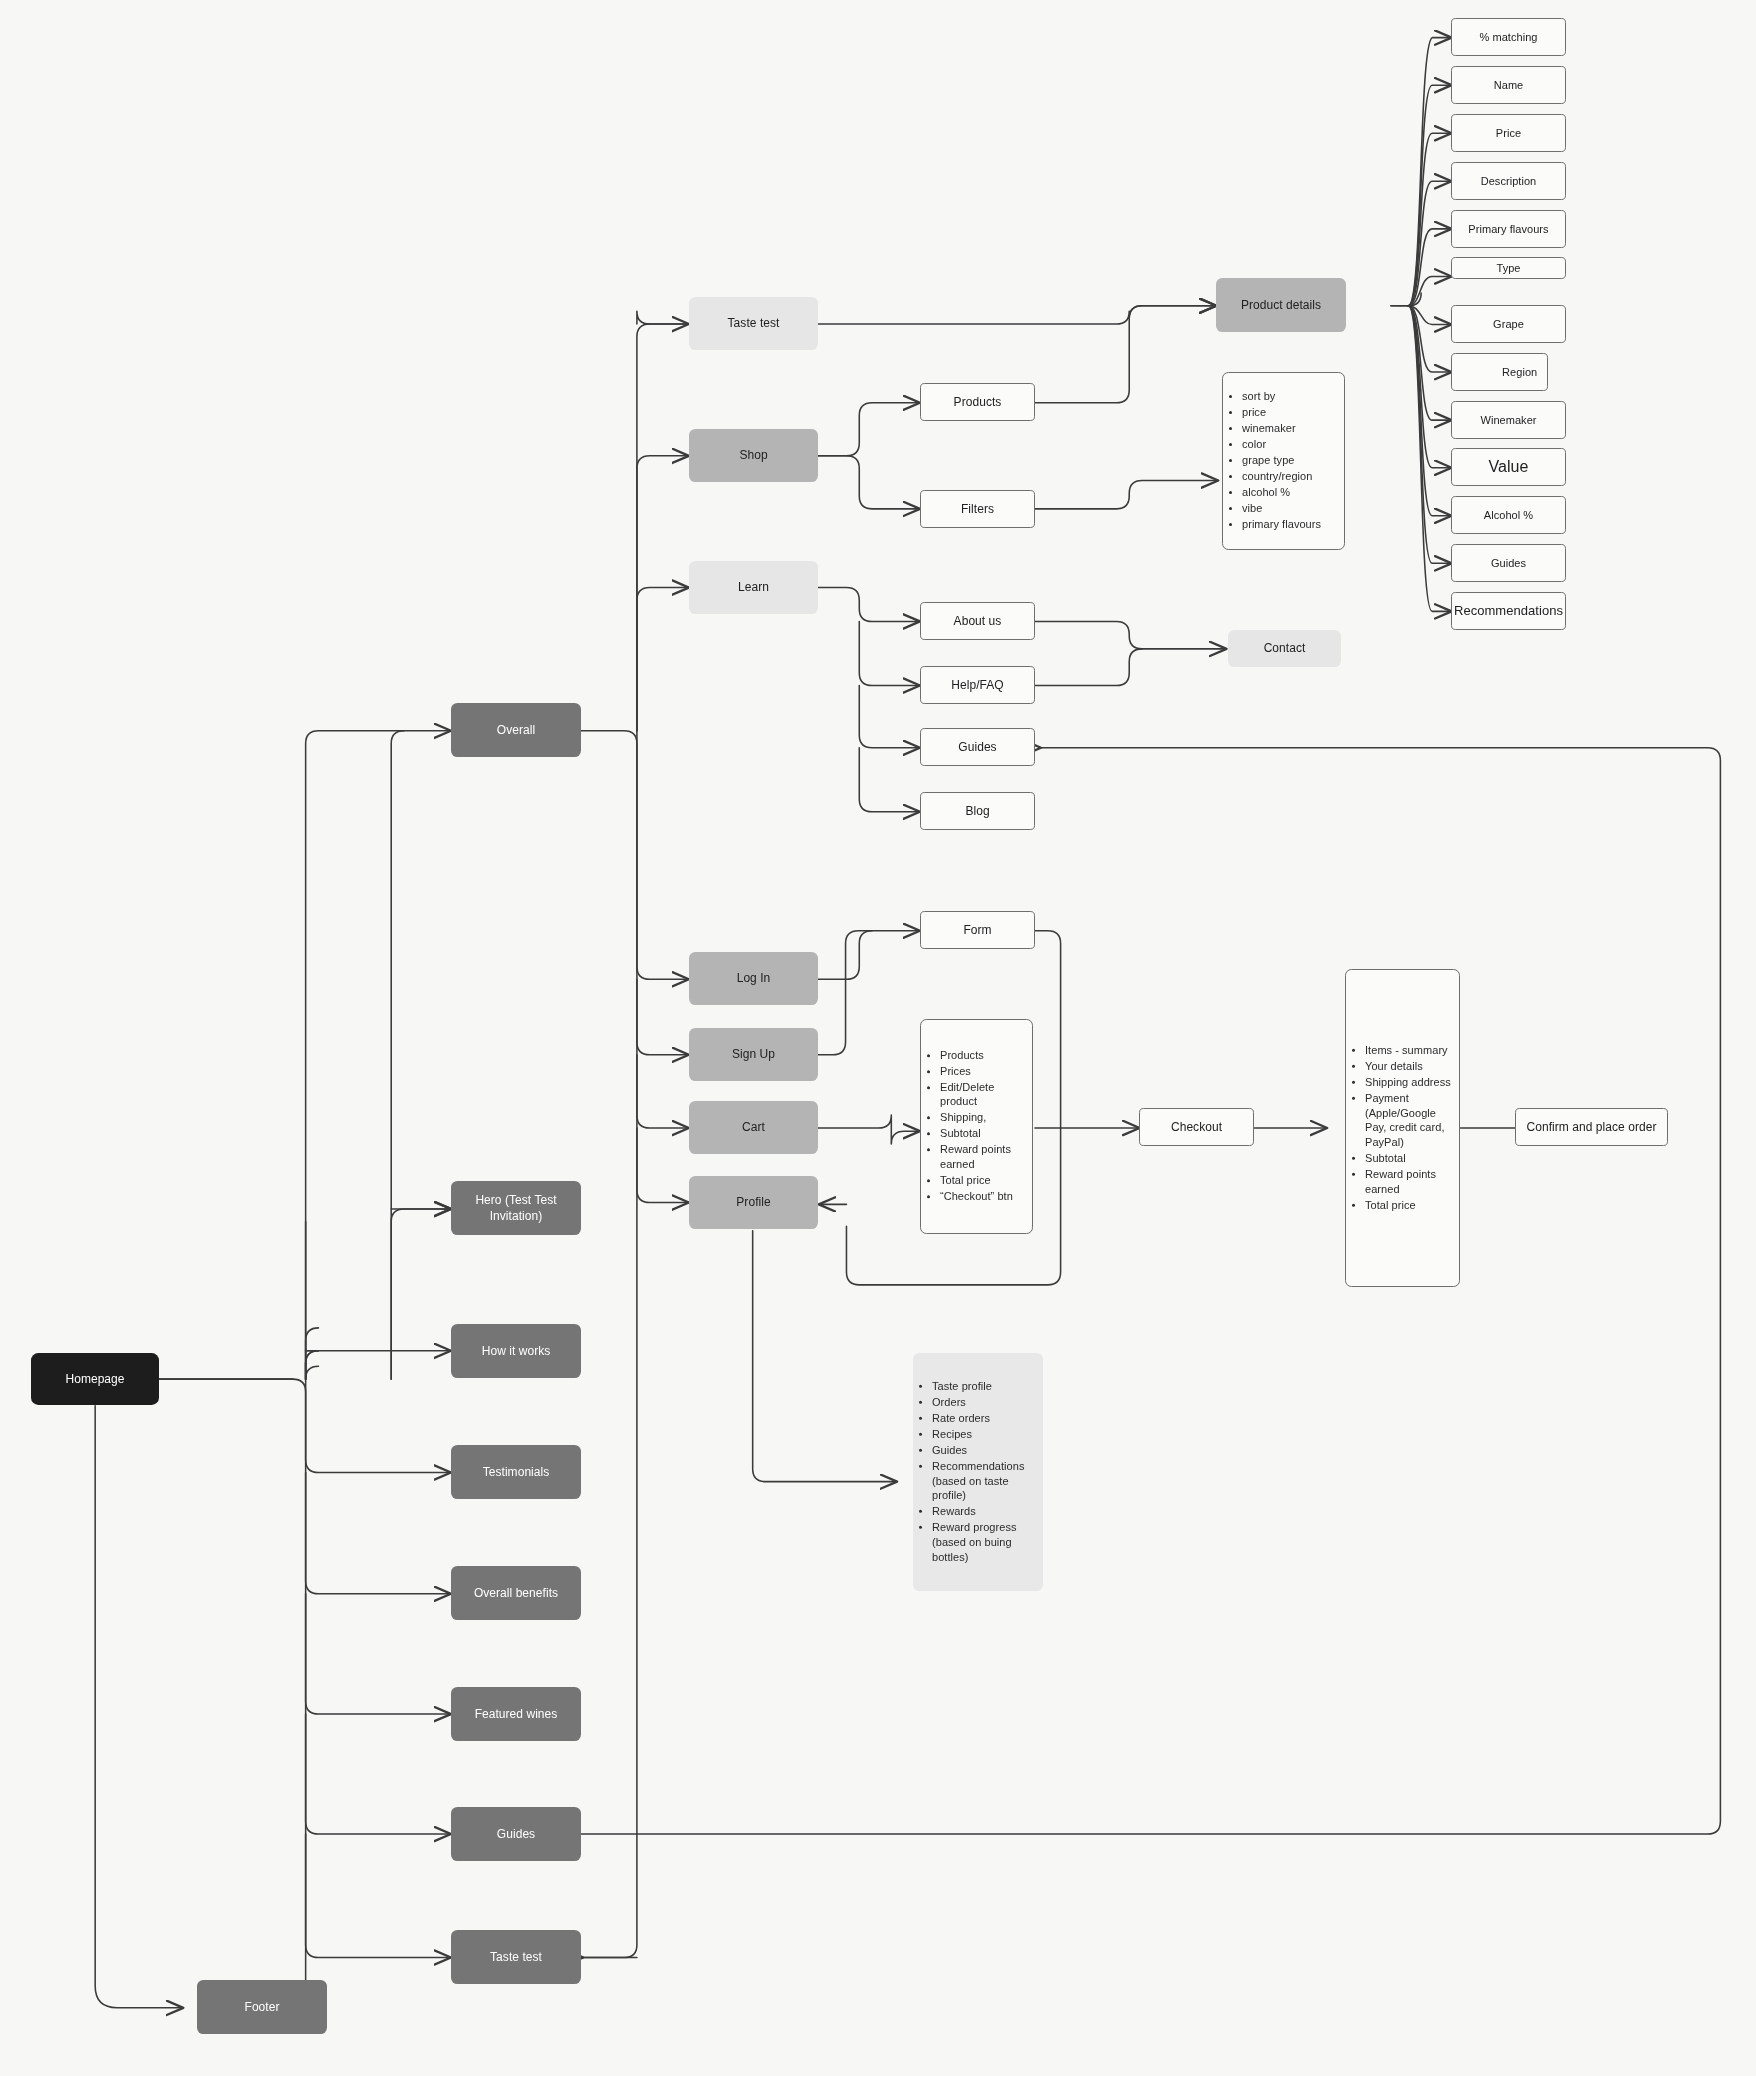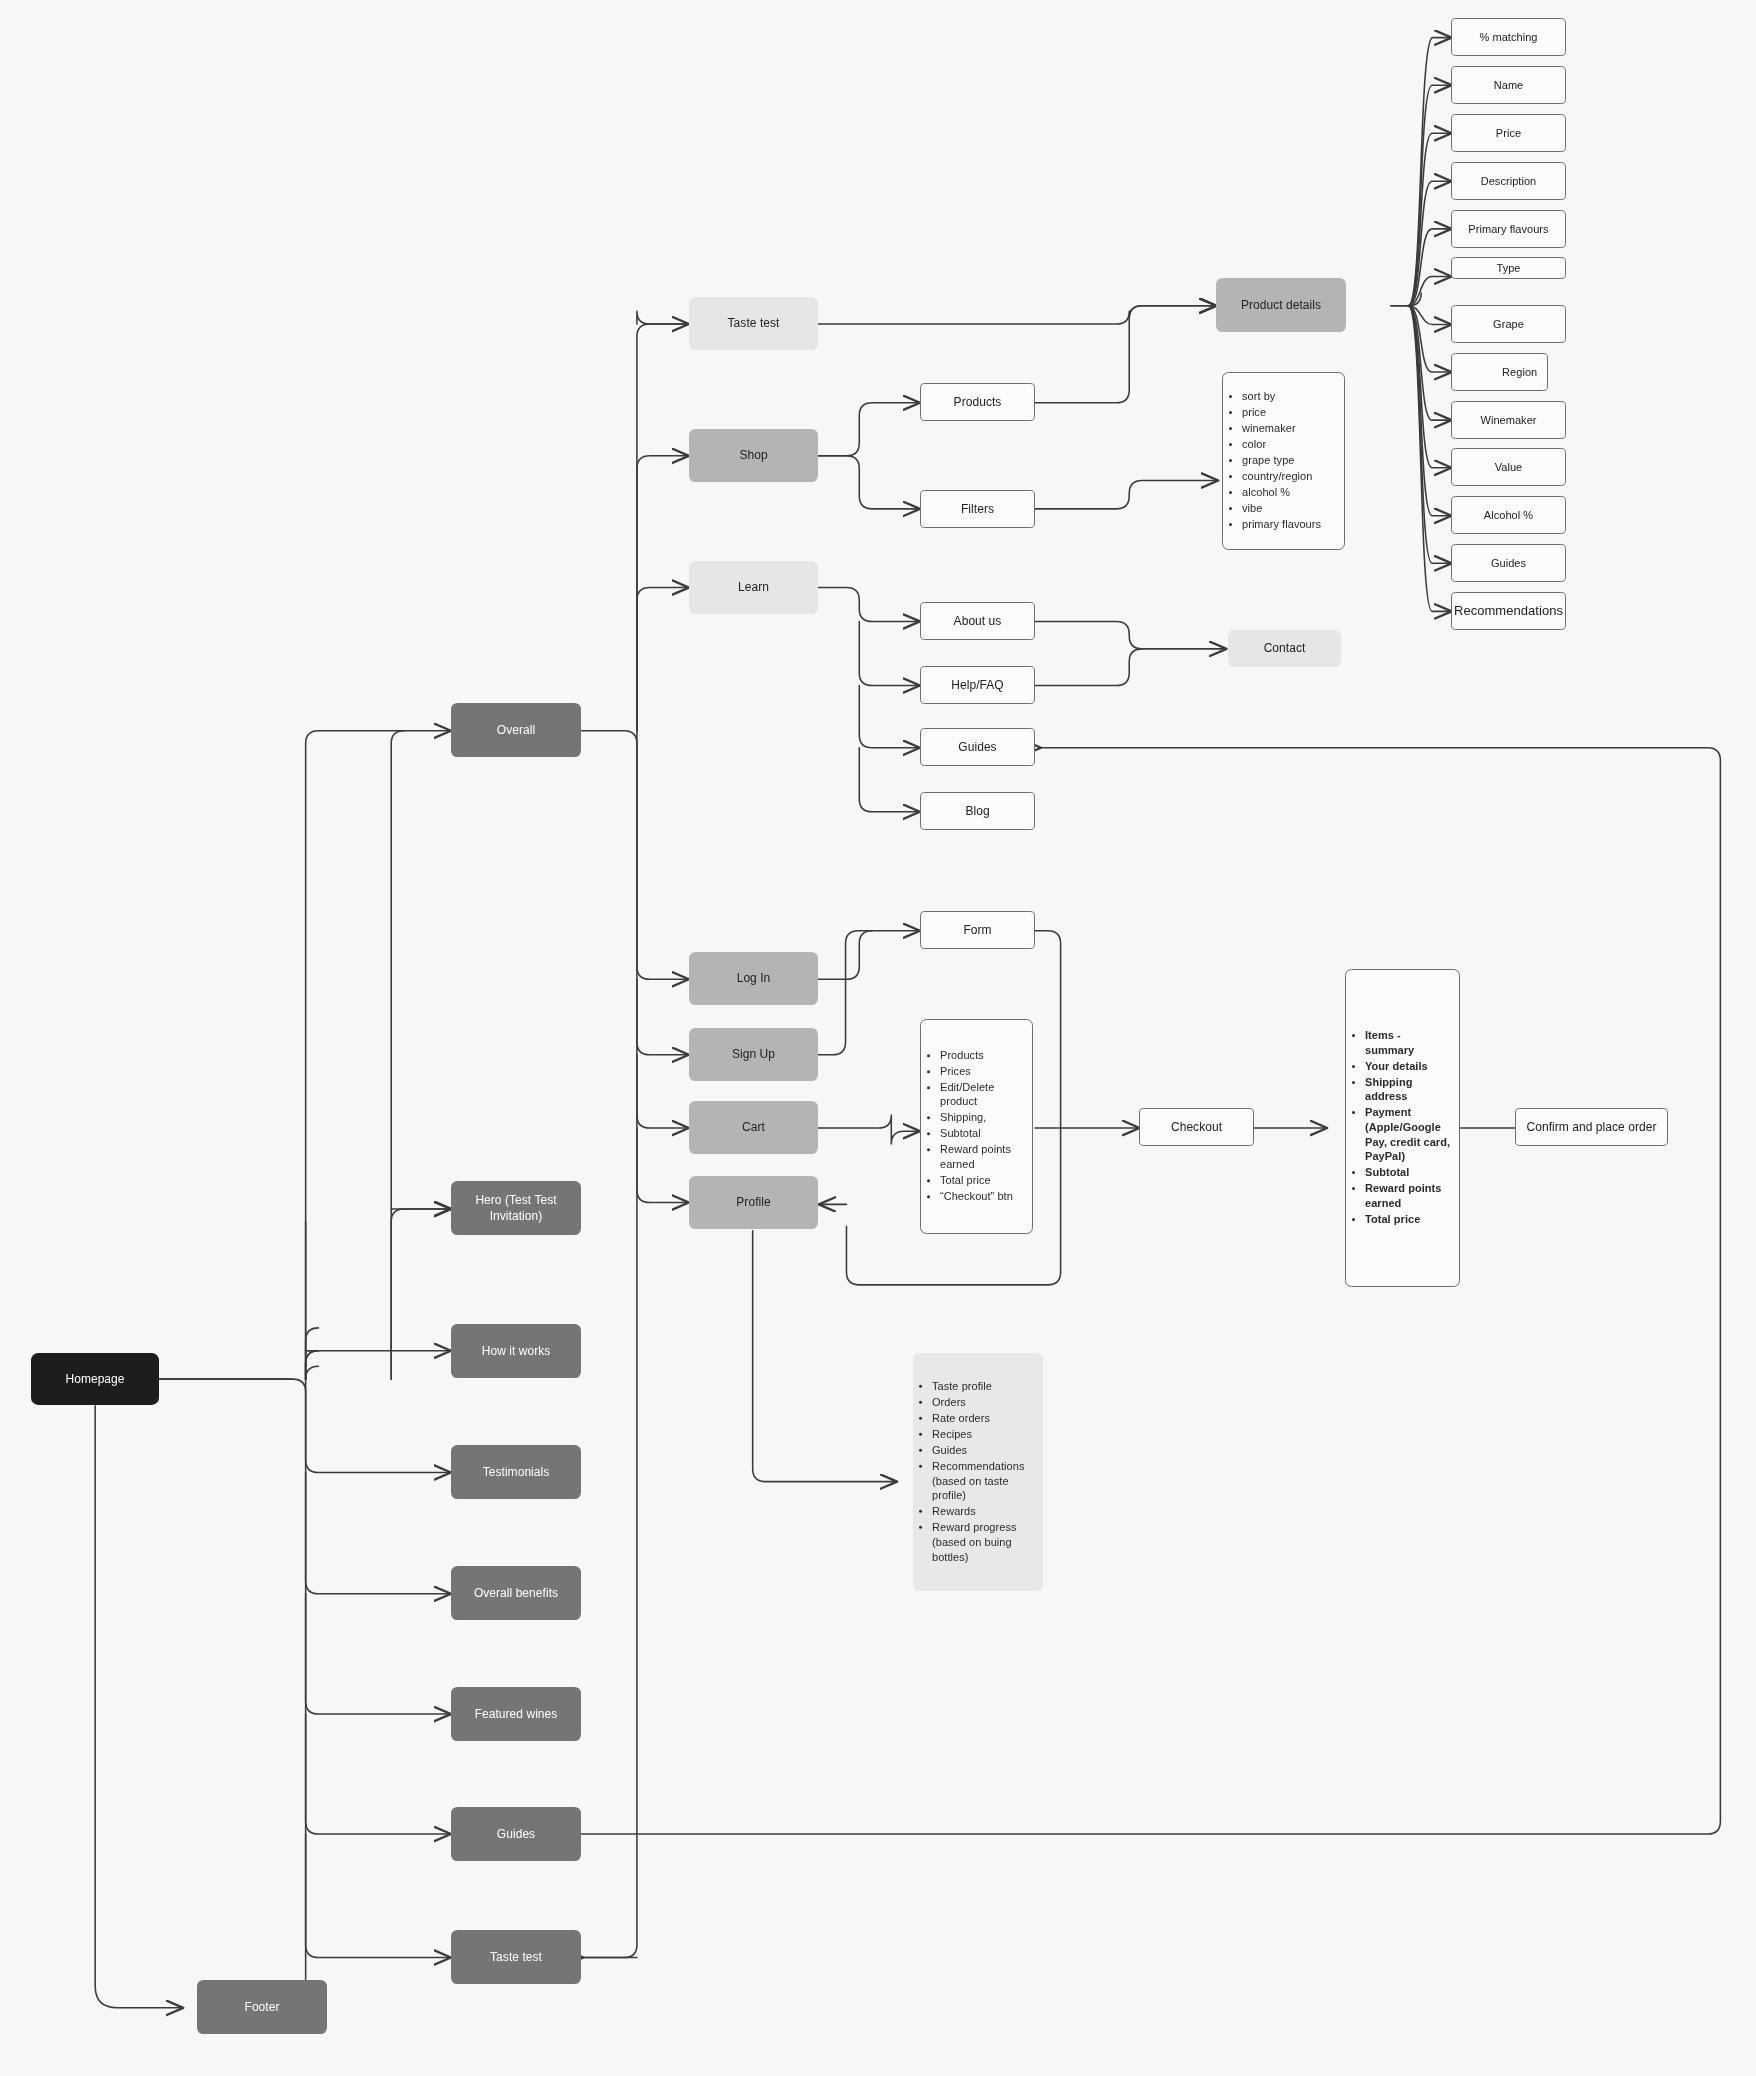--- a/index.html
+++ b/index.html
@@ -274,21 +274,21 @@
   <div id="attr-col">
       <div class="node outline" style="left: 1451px; top: 18.3px; width: 115px; height: 38px; font-size: 11px;">% matching</div>
       <div class="node outline" style="left: 1451px; top: 66px; width: 115px; height: 38px; font-size: 11px;">Name</div>
       <div class="node outline" style="left: 1451px; top: 114px; width: 115px; height: 38px; font-size: 11px;">Price</div>
       <div class="node outline" style="left: 1451px; top: 162px; width: 115px; height: 38px; font-size: 11px;">Description</div>
       <div class="node outline" style="left: 1451px; top: 210px; width: 115px; height: 38px; font-size: 11px;">Primary flavours</div>
       <div class="node outline" style="left: 1451px; top: 257px; width: 115px; height: 22px; font-size: 11px;">Type</div>
       <div class="node outline" style="left: 1451px; top: 305px; width: 115px; height: 38px; font-size: 11px;">Grape</div>
       <div class="node outline" style="left: 1451px; top: 353px; width: 97px; height: 38px; font-size: 11px; padding-left: 45px;">Region</div>
       <div class="node outline" style="left: 1451px; top: 401px; width: 115px; height: 38px; font-size: 11px;">Winemaker</div>
-      <div class="node outline" style="left: 1451px; top: 448px; width: 115px; height: 38px; font-size: 11px;">Value</div>
+      <div class="node outline" style="left: 1451px; top: 448px; width: 115px; height: 38px; font-size: 16px;">Value</div>
       <div class="node outline" style="left: 1451px; top: 496px; width: 115px; height: 38px; font-size: 11px;">Alcohol %</div>
       <div class="node outline" style="left: 1451px; top: 544px; width: 115px; height: 38px; font-size: 11px;">Guides</div>
       <div class="node outline" style="left: 1451px; top: 592px; width: 115px; height: 38px; font-size: 13px;">Recommendations</div>
     </div>
 
   <div class="node listcard" style="left:1222px;top:372px;width:123px;height:178px;">
     <ul>
         <li>sort by</li>
         <li>price</li>
         <li>winemaker</li>
@@ -307,21 +307,21 @@
         <li>Prices</li>
         <li>Edit/Delete product</li>
         <li>Shipping,</li>
         <li>Subtotal</li>
         <li>Reward points earned</li>
         <li>Total price</li>
         <li>“Checkout” btn</li>
       </ul>
   </div>
 
-  <div class="node listcard" style="left:1345px;top:969px;width:115px;height:318px;font-weight:bold;">
+  <div class="node listcard" style="left:1345px;top:969px;width:115px;height:318px;">
     <ul>
         <li>Items - summary</li>
         <li>Your details</li>
         <li>Shipping address</li>
         <li>Payment (Apple/Google Pay, credit card, PayPal)</li>
         <li>Subtotal</li>
         <li>Reward points earned</li>
         <li>Total price</li>
       </ul>
   </div>

